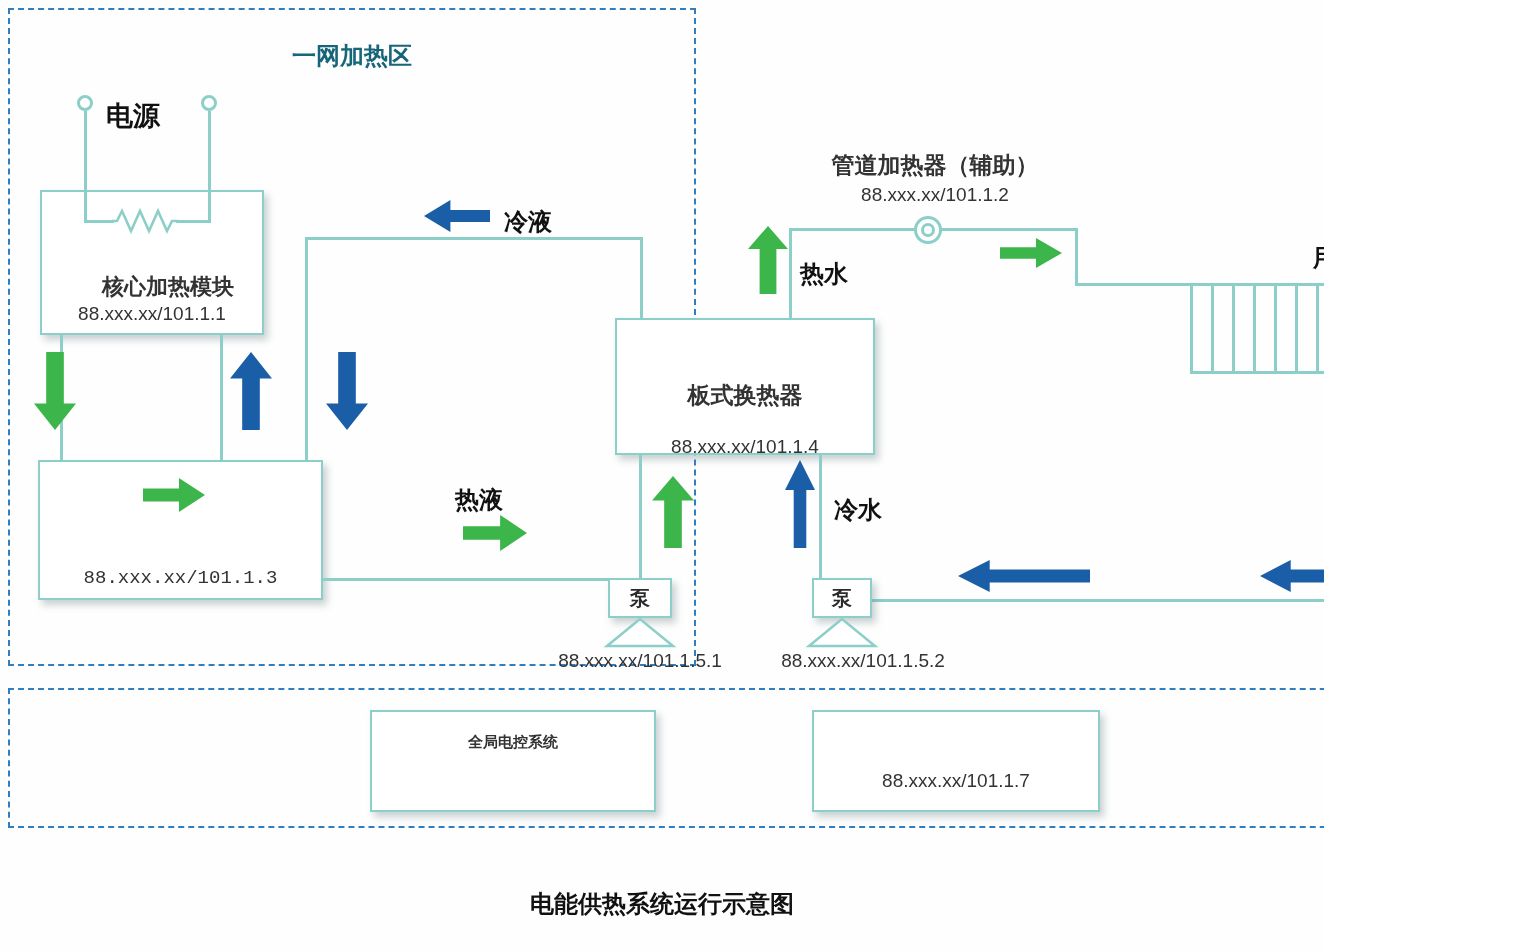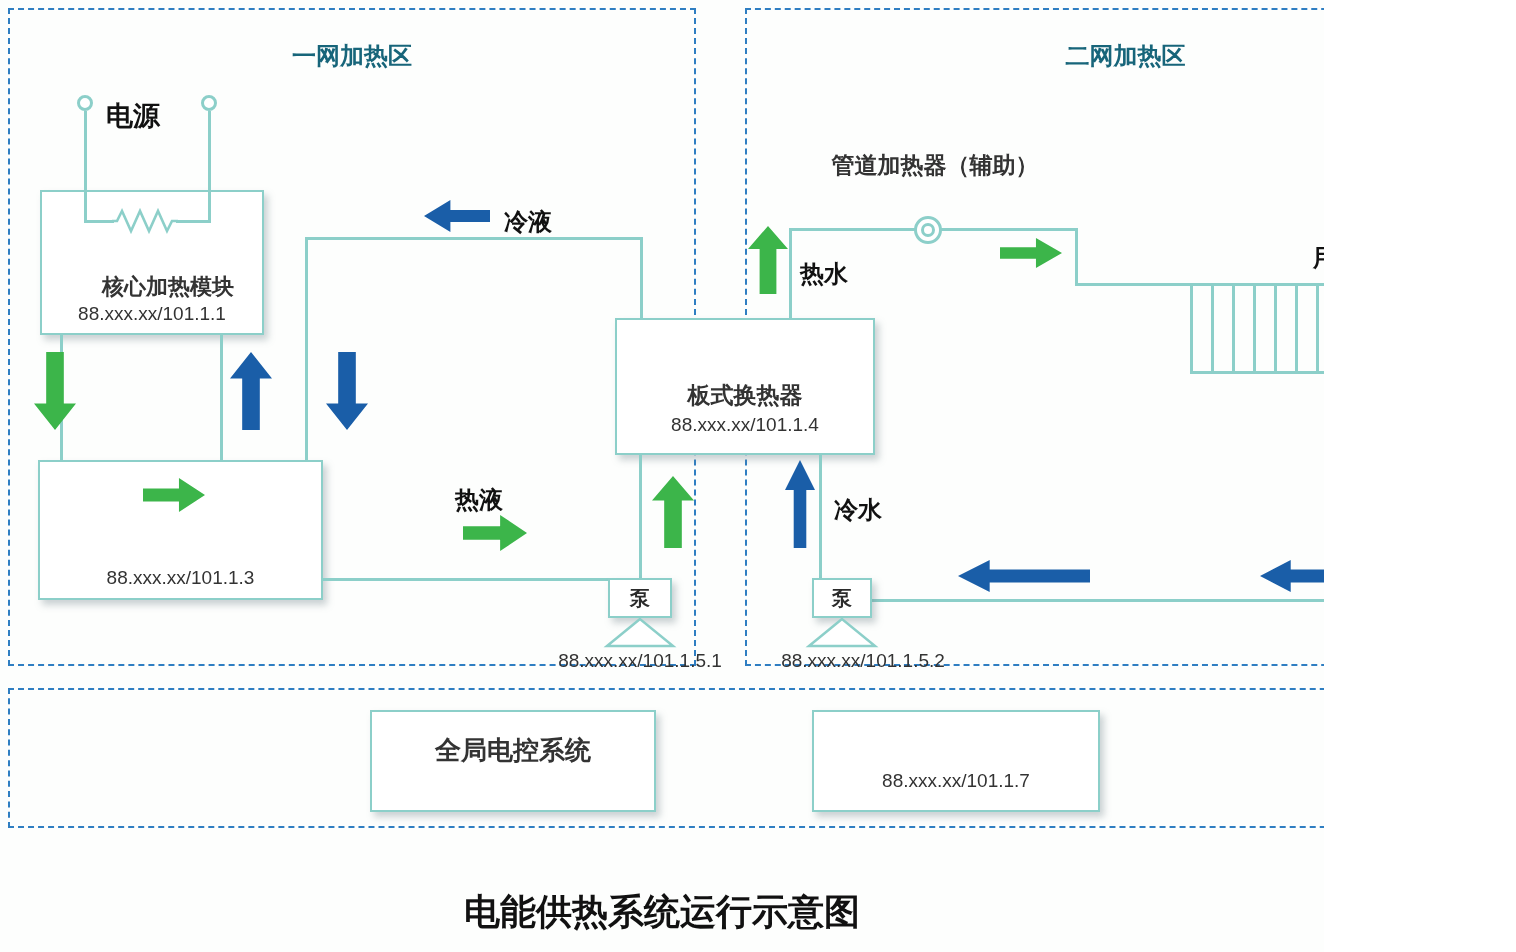--- a/index.html
+++ b/index.html
@@ -39,33 +39,30 @@
   .arr.up{clip-path:polygon(50% 0,100% 34%,71% 34%,71% 100%,29% 100%,29% 34%,0 34%);}
   .arr.down{clip-path:polygon(29% 0,71% 0,71% 66%,100% 66%,50% 100%,0 66%,29% 66%);}
 
   .terminal{position:absolute;width:16px;height:16px;border:3px solid var(--pipe);
             border-radius:50%;background:#fff;z-index:5;}
   .circle-sym{position:absolute;border:3px solid var(--pipe);border-radius:50%;background:#fff;z-index:5;}
 
   .pump{font-size:20px;font-weight:bold;text-align:center;line-height:36px;z-index:5;}
   svg{position:absolute;z-index:5;overflow:visible;}
 
-  .main-title{position:absolute;left:0;right:0;text-align:center;font-size:36px;
+  .main-title{position:absolute;left:0;right:0;text-align:center;font-size:24px;
               font-weight:bold;color:#111;z-index:7;}
 </style>
 </head>
 <body>
 
 <div class="canvas">
 
   <div class="zone" style="left:8px;top:8px;width:688px;height:658px;">
     <div class="zone-title" style="top:30px;">一网加热区</div>
-  </div>
-  <div class="zone" style="left:745px;top:8px;width:761px;height:658px;">
-    <div class="zone-title" style="top:30px;">二网加热区</div>
   </div>
   <div class="zone" style="left:8px;top:688px;width:1498px;height:140px;"></div>
 
   <div class="terminal" style="left:77px;top:95px;"></div>
   <div class="terminal" style="left:201px;top:95px;"></div>
   <div class="lbl" style="left:106px;top:98px;font-size:27px;font-weight:bold;color:#111;">电源</div>
   <div class="pipe" style="left:84px;top:111px;width:3px;height:111px;"></div>
   <div class="pipe" style="left:208px;top:111px;width:3px;height:112px;"></div>
   <div class="pipe" style="left:84px;top:220px;width:30px;height:3px;"></div>
   <div class="pipe" style="left:176px;top:220px;width:34px;height:3px;"></div>
@@ -84,39 +81,40 @@
 
   <div class="pipe" style="left:305px;top:237px;width:338px;height:3px;"></div>
   <div class="pipe" style="left:305px;top:237px;width:3px;height:223px;"></div>
   <div class="pipe" style="left:640px;top:237px;width:3px;height:81px;"></div>
   <div class="arr blue left" style="left:424px;top:200px;width:66px;height:32px;"></div>
   <div class="lbl flow" style="left:504px;top:206px;">冷液</div>
   <div class="arr blue down" style="left:326px;top:352px;width:42px;height:78px;"></div>
 
   <div class="node" style="left:38px;top:460px;width:285px;height:140px;"></div>
   <div class="arr green right" style="left:143px;top:478px;width:62px;height:34px;"></div>
-  <div class="lbl idtxt" style="left:38px;top:567px;width:285px;">88.xxx.xx/101.1.3</div>
+  <div class="lbl idtxt" style="left:38px;top:567px;width:285px;font-family:Liberation Mono, monospace;">88.xxx.xx/101.1.3</div>
 
   <div class="pipe" style="left:323px;top:578px;width:285px;height:3px;"></div>
   <div class="lbl flow" style="left:455px;top:484px;">热液</div>
   <div class="arr green right" style="left:463px;top:515px;width:64px;height:36px;"></div>
   <div class="pipe" style="left:639px;top:455px;width:3px;height:123px;"></div>
   <div class="arr green up" style="left:652px;top:476px;width:42px;height:72px;"></div>
 
   <div class="node pump" style="left:608px;top:578px;width:64px;height:40px;">泵</div>
   <svg style="left:606px;top:618px;" width="68" height="30">
     <polygon points="34,1 1,28 67,28" fill="#ffffff" stroke="#8ccfc9" stroke-width="2.5"></polygon>
   </svg>
   <div class="lbl idtxt" style="left:540px;top:650px;width:200px;">88.xxx.xx/101.1.5.1</div>
 
   <div class="node" style="left:615px;top:318px;width:260px;height:137px;z-index:3;"></div>
   <div class="lbl name" style="left:615px;top:380px;width:260px;font-size:23px;">板式换热器</div>
-  <div class="lbl idtxt" style="left:615px;top:414px;width:260px;">88.xxx.xx/101.1.4</div>
+  <div class="lbl idtxt" style="left:615px;top:436px;width:260px;">88.xxx.xx/101.1.4</div>
 
   <div class="lbl name" style="left:795px;top:150px;width:280px;font-size:23px;">管道加热器（辅助）</div>
+  <div class="lbl idtxt" style="left:795px;top:184px;width:280px;">88.xxx.xx/101.1.2</div>
 
   <div class="pipe" style="left:789px;top:228px;width:3px;height:90px;"></div>
   <div class="arr green up" style="left:748px;top:226px;width:40px;height:68px;"></div>
   <div class="lbl flow" style="left:800px;top:258px;text-align:center;">热水</div>
 
   <div class="pipe" style="left:789px;top:228px;width:289px;height:3px;"></div>
   <div class="circle-sym" style="left:914px;top:216px;width:28px;height:28px;"></div>
   <div class="circle-sym" style="left:921px;top:223px;width:14px;height:14px;"></div>
   <div class="arr green right" style="left:1000px;top:238px;width:62px;height:30px;"></div>
   <div class="pipe" style="left:1075px;top:228px;width:3px;height:57px;"></div>
@@ -150,20 +148,20 @@
   <div class="arr blue up" style="left:785px;top:460px;width:30px;height:88px;"></div>
   <div class="lbl flow" style="left:834px;top:494px;">冷水</div>
 
   <div class="node pump" style="left:812px;top:578px;width:60px;height:40px;">泵</div>
   <svg style="left:808px;top:618px;" width="68" height="30">
     <polygon points="34,1 1,28 67,28" fill="#ffffff" stroke="#8ccfc9" stroke-width="2.5"></polygon>
   </svg>
   <div class="lbl idtxt" style="left:758px;top:650px;width:210px;">88.xxx.xx/101.1.5.2</div>
 
   <div class="node" style="left:370px;top:710px;width:286px;height:102px;"></div>
-  <div class="lbl name" style="left:370px;top:733px;width:286px;font-size:26px;">全局电控系统</div>
+  <div class="lbl name" style="left:370px;top:733px;width:286px;font-size:15px;">全局电控系统</div>
 
   <div class="node" style="left:812px;top:710px;width:288px;height:102px;"></div>
   <div class="lbl idtxt" style="left:812px;top:770px;width:288px;text-align:center;">88.xxx.xx/101.1.7</div>
 
   <div class="main-title" style="top:888px;">电能供热系统运行示意图</div>
 
 </div>
 
 </body></html>

